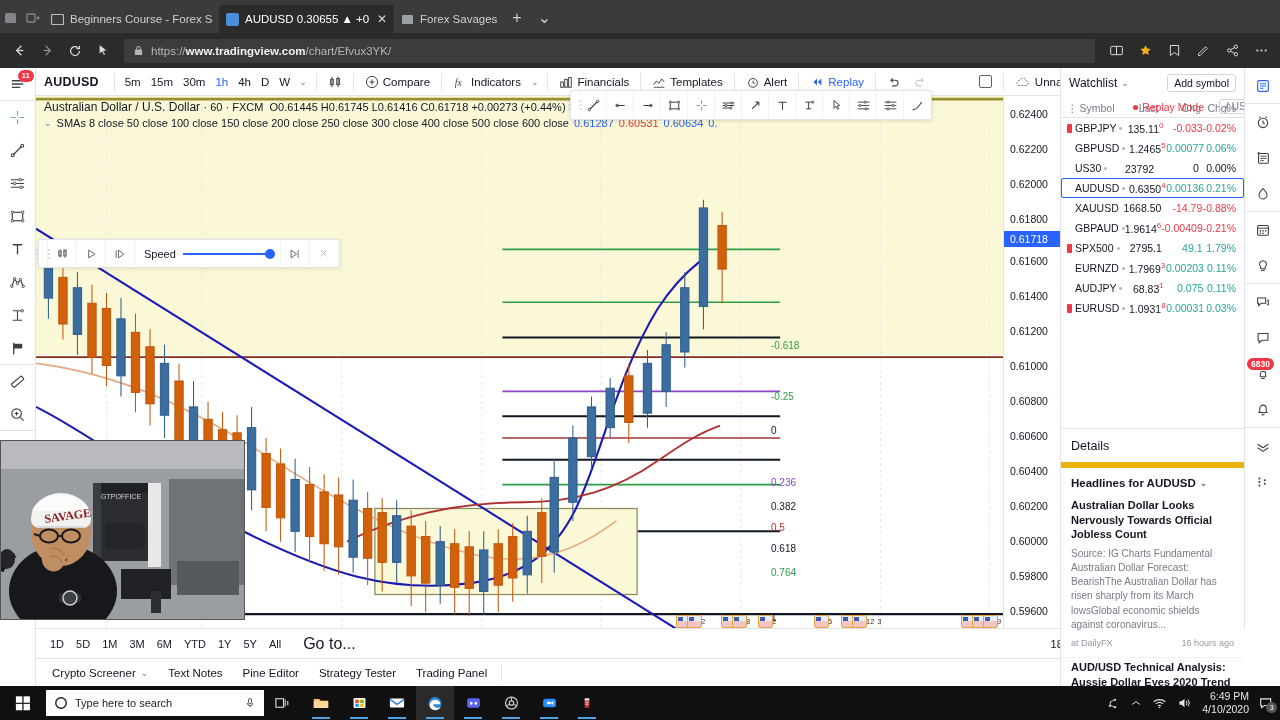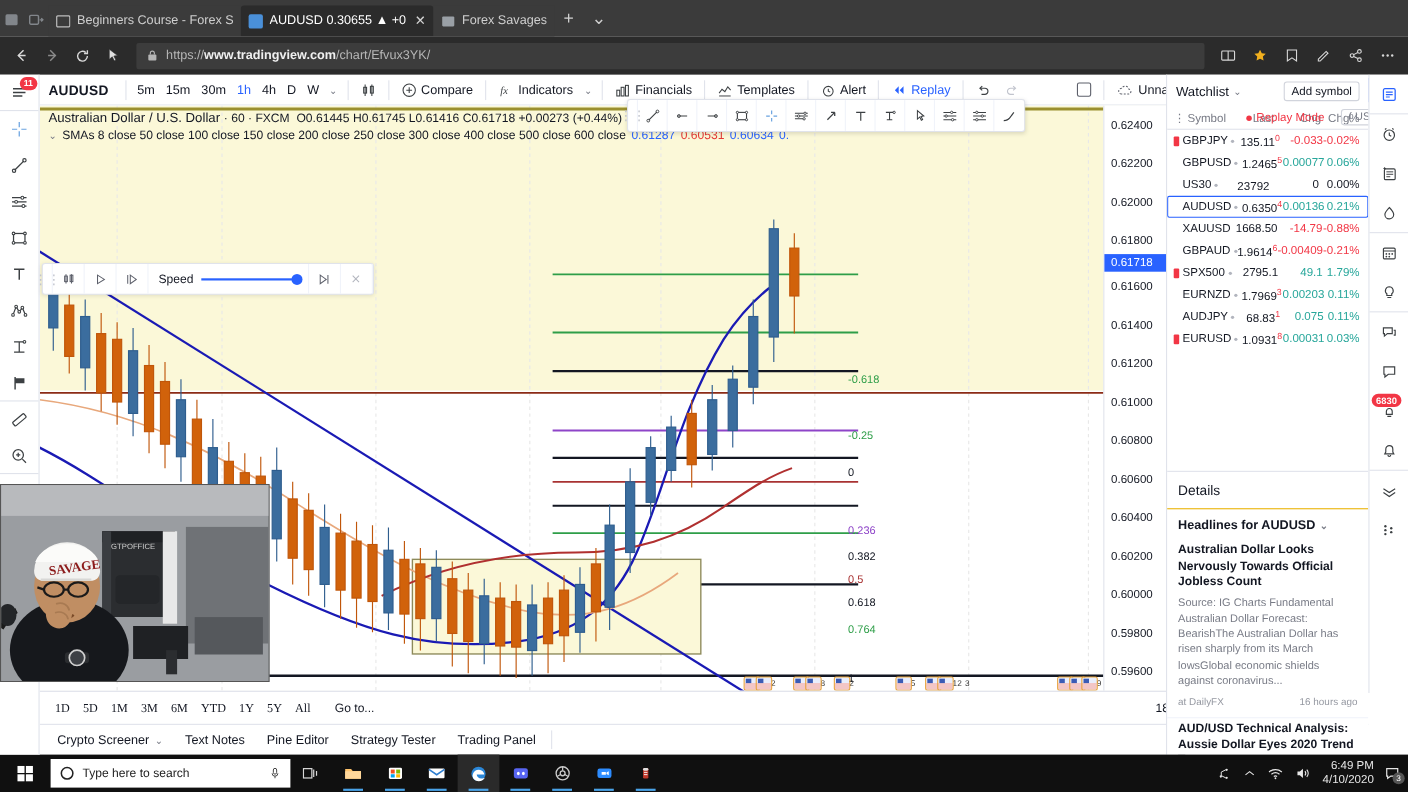--- a/index.html
+++ b/index.html
@@ -153,22 +153,22 @@
     background: linear-gradient(#e9eefc 0 45%, #f3c6c6 45% 100%); margin-right: -4px; position: relative;
   }
   .ev-ico:after { content:""; position:absolute; left:1px; top:1px; width:5px; height:4px; background:#3b5bb5; }
   .ev-num { font-size: 7.5px; color: #333; margin-left: 3px; }
 
   
   .range-bar {
     position: absolute; left: 36px; right: 36px; bottom: 28px; height: 30px;
     border-top: 1px solid #e0e3eb; display: flex; align-items: center; padding: 0 8px; gap: 0; background: #fff;
   }
-  .rng { padding: 0 6px; font-size: 11px; color: #131722; font-family: Liberation Serif, serif; }
-  .goto { padding: 0 8px; font-size: 11px; color: #131722; margin-left: 8px; }
+  .rng { padding: 0 6px; font-size: 11px; color: #131722; }
+  .goto { padding: 0 8px; font-size: 16px; color: #131722; margin-left: 8px; }
   .rb-spacer { flex: 1; }
   .clocklbl { font-size: 11px; color: #131722; padding-right: 12px; }
   .rtog { padding: 0 7px; font-size: 11px; color: #131722; }
 
   .bottom-tabs {
     position: absolute; left: 36px; right: 36px; bottom: 0; height: 28px;
     border-top: 1px solid #e0e3eb; display: flex; align-items: center; padding: 0 6px; background: #fff;
   }
   .bt { padding: 0 10px; font-size: 11.5px; color: #131722; display: flex; align-items: center; gap: 5px; height: 26px; }
   .bt-sep { width: 1px; height: 17px; background: #e0e3eb; margin: 0 4px; }
@@ -195,21 +195,21 @@
   .wl-row.sel { outline: 1.5px solid #2962ff; outline-offset: -1.5px; border-radius: 2px; }
   .wl-sym { flex: 1; display: flex; align-items: center; gap: 3px; color: #131722; }
   .flagmark { width: 5px; height: 9px; background: #f23645; border-radius: 1px; }
   .flagmark.none { background: transparent; }
   .dotmk { width: 3px; height: 3px; border-radius: 50%; background: #b2b5be; display: inline-block; }
   .up { color: #26a69a; } .dn { color: #f23645; } .zero { color: #131722; }
   .sup { font-size: 8px; vertical-align: super; }
   .sup.r { color: #f23645; }
 
   .details-sec { border-top: 1px solid #e0e3eb; height: 34px; display: flex; align-items: center; padding: 0 10px; font-size: 12.5px; }
-  .news-sec { border-top: 1px solid #eab308; }
+  .news-sec { border-top: 6px solid #eab308; }
   .news-head { padding: 9px 10px 7px; font-size: 11.5px; font-weight: 700; display: flex; align-items: center; gap: 4px; }
   .news-item { padding: 2px 10px 9px; border-bottom: 1px solid #f0f3fa; }
   .news-title { font-size: 11px; font-weight: 700; line-height: 1.33; color: #131722; }
   .news-body { font-size: 10px; color: #787b86; line-height: 1.42; margin-top: 5px; }
   .news-meta { display: flex; justify-content: space-between; font-size: 9px; color: #9598a1; margin-top: 6px; }
 
   
   .webcam { position: absolute; left: 0; top: 440px; width: 245px; height: 180px; background: #8e9196; overflow: hidden; z-index: 20; border: 1px solid #555; }
 
   

